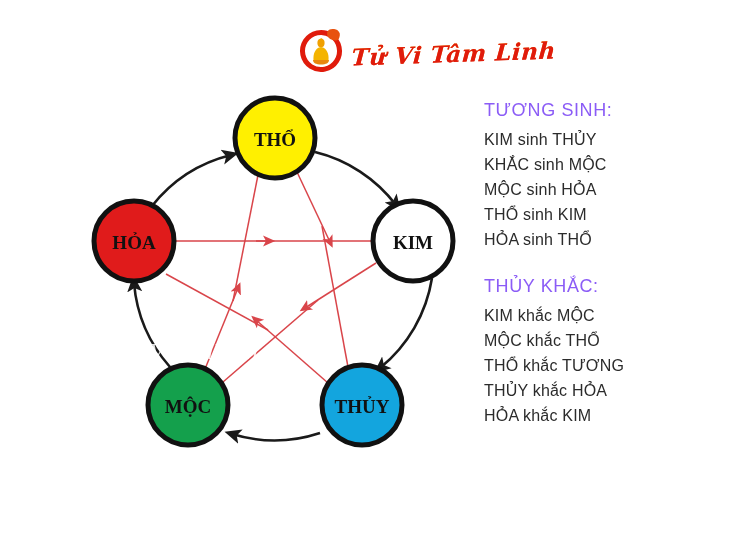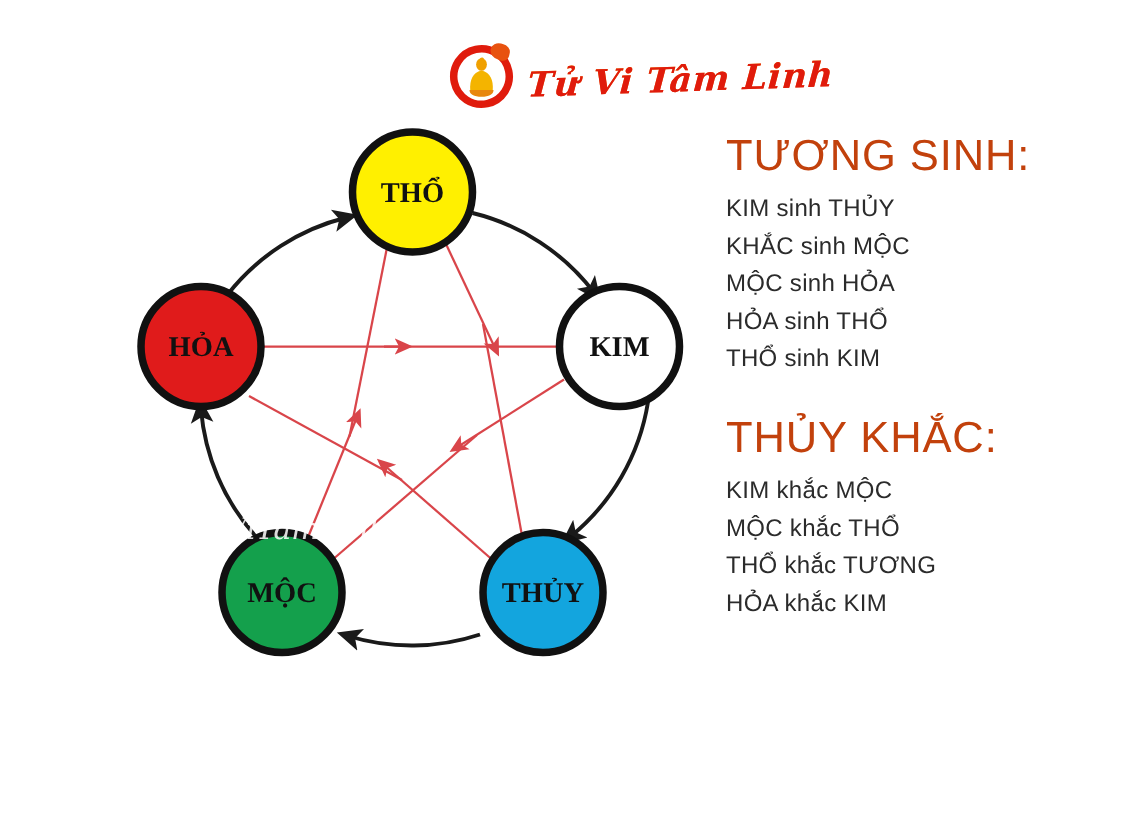--- a/index.html
+++ b/index.html
@@ -68,21 +68,21 @@
     color: transparent;
     transform: skewX(-6deg) rotate(-2deg);
     white-space: nowrap;
     text-shadow: 0 0 0 #e01b0c;
   }
 
   
   #diagram {
     position: absolute;
     left: 60px;
-    top: 70px;
+    top: 80px;
     width: 420px;
     height: 400px;
   }
   #diagram svg { display: block; }
 
   .node-circle { stroke: #111111; stroke-width: 5; }
   .node-label {
     font-family: "Liberation Serif", serif;
     font-weight: bold;
     font-size: 19px;
@@ -96,25 +96,25 @@
   
   #legend {
     position: absolute;
     left: 484px;
     top: 88px;
     width: 250px;
     color: #2b2b2b;
   }
   .legend-block { margin-bottom: 24px; }
   .legend-heading {
-    font-size: 29px;
+    font-size: 18px;
     font-weight: 400;
     letter-spacing: 0.6px;
-    margin: 0 0 6px 0;
-    color: #c2410c;
+    margin: 12px 0 6px 0;
+    color: #8b5cf6;
   }
   .legend-line {
     font-size: 16px;
     line-height: 25px;
     letter-spacing: 0.2px;
     color: #2b2b2b;
     white-space: nowrap;
   }
 
   
@@ -224,27 +224,28 @@
 
   <div id="watermark">ViTamLinh</div>
 
   <div id="legend">
 
     <div class="legend-block">
       <div class="legend-heading">TƯƠNG SINH:</div>
       <div class="legend-line">KIM sinh THỦY</div>
       <div class="legend-line">KHẮC sinh MỘC</div>
       <div class="legend-line">MỘC sinh HỎA</div>
+      <div class="legend-line">THỔ sinh KIM</div>
       <div class="legend-line">HỎA sinh THỔ</div>
-      <div class="legend-line">THỔ sinh KIM</div>
     </div>
 
     <div class="legend-block">
       <div class="legend-heading">THỦY KHẮC:</div>
       <div class="legend-line">KIM khắc MỘC</div>
       <div class="legend-line">MỘC khắc THỔ</div>
       <div class="legend-line">THỔ khắc TƯƠNG</div>
+      <div class="legend-line">THỦY khắc HỎA</div>
       <div class="legend-line">HỎA khắc KIM</div>
     </div>
 
   </div>
 
 </div>
 
 </body></html>

